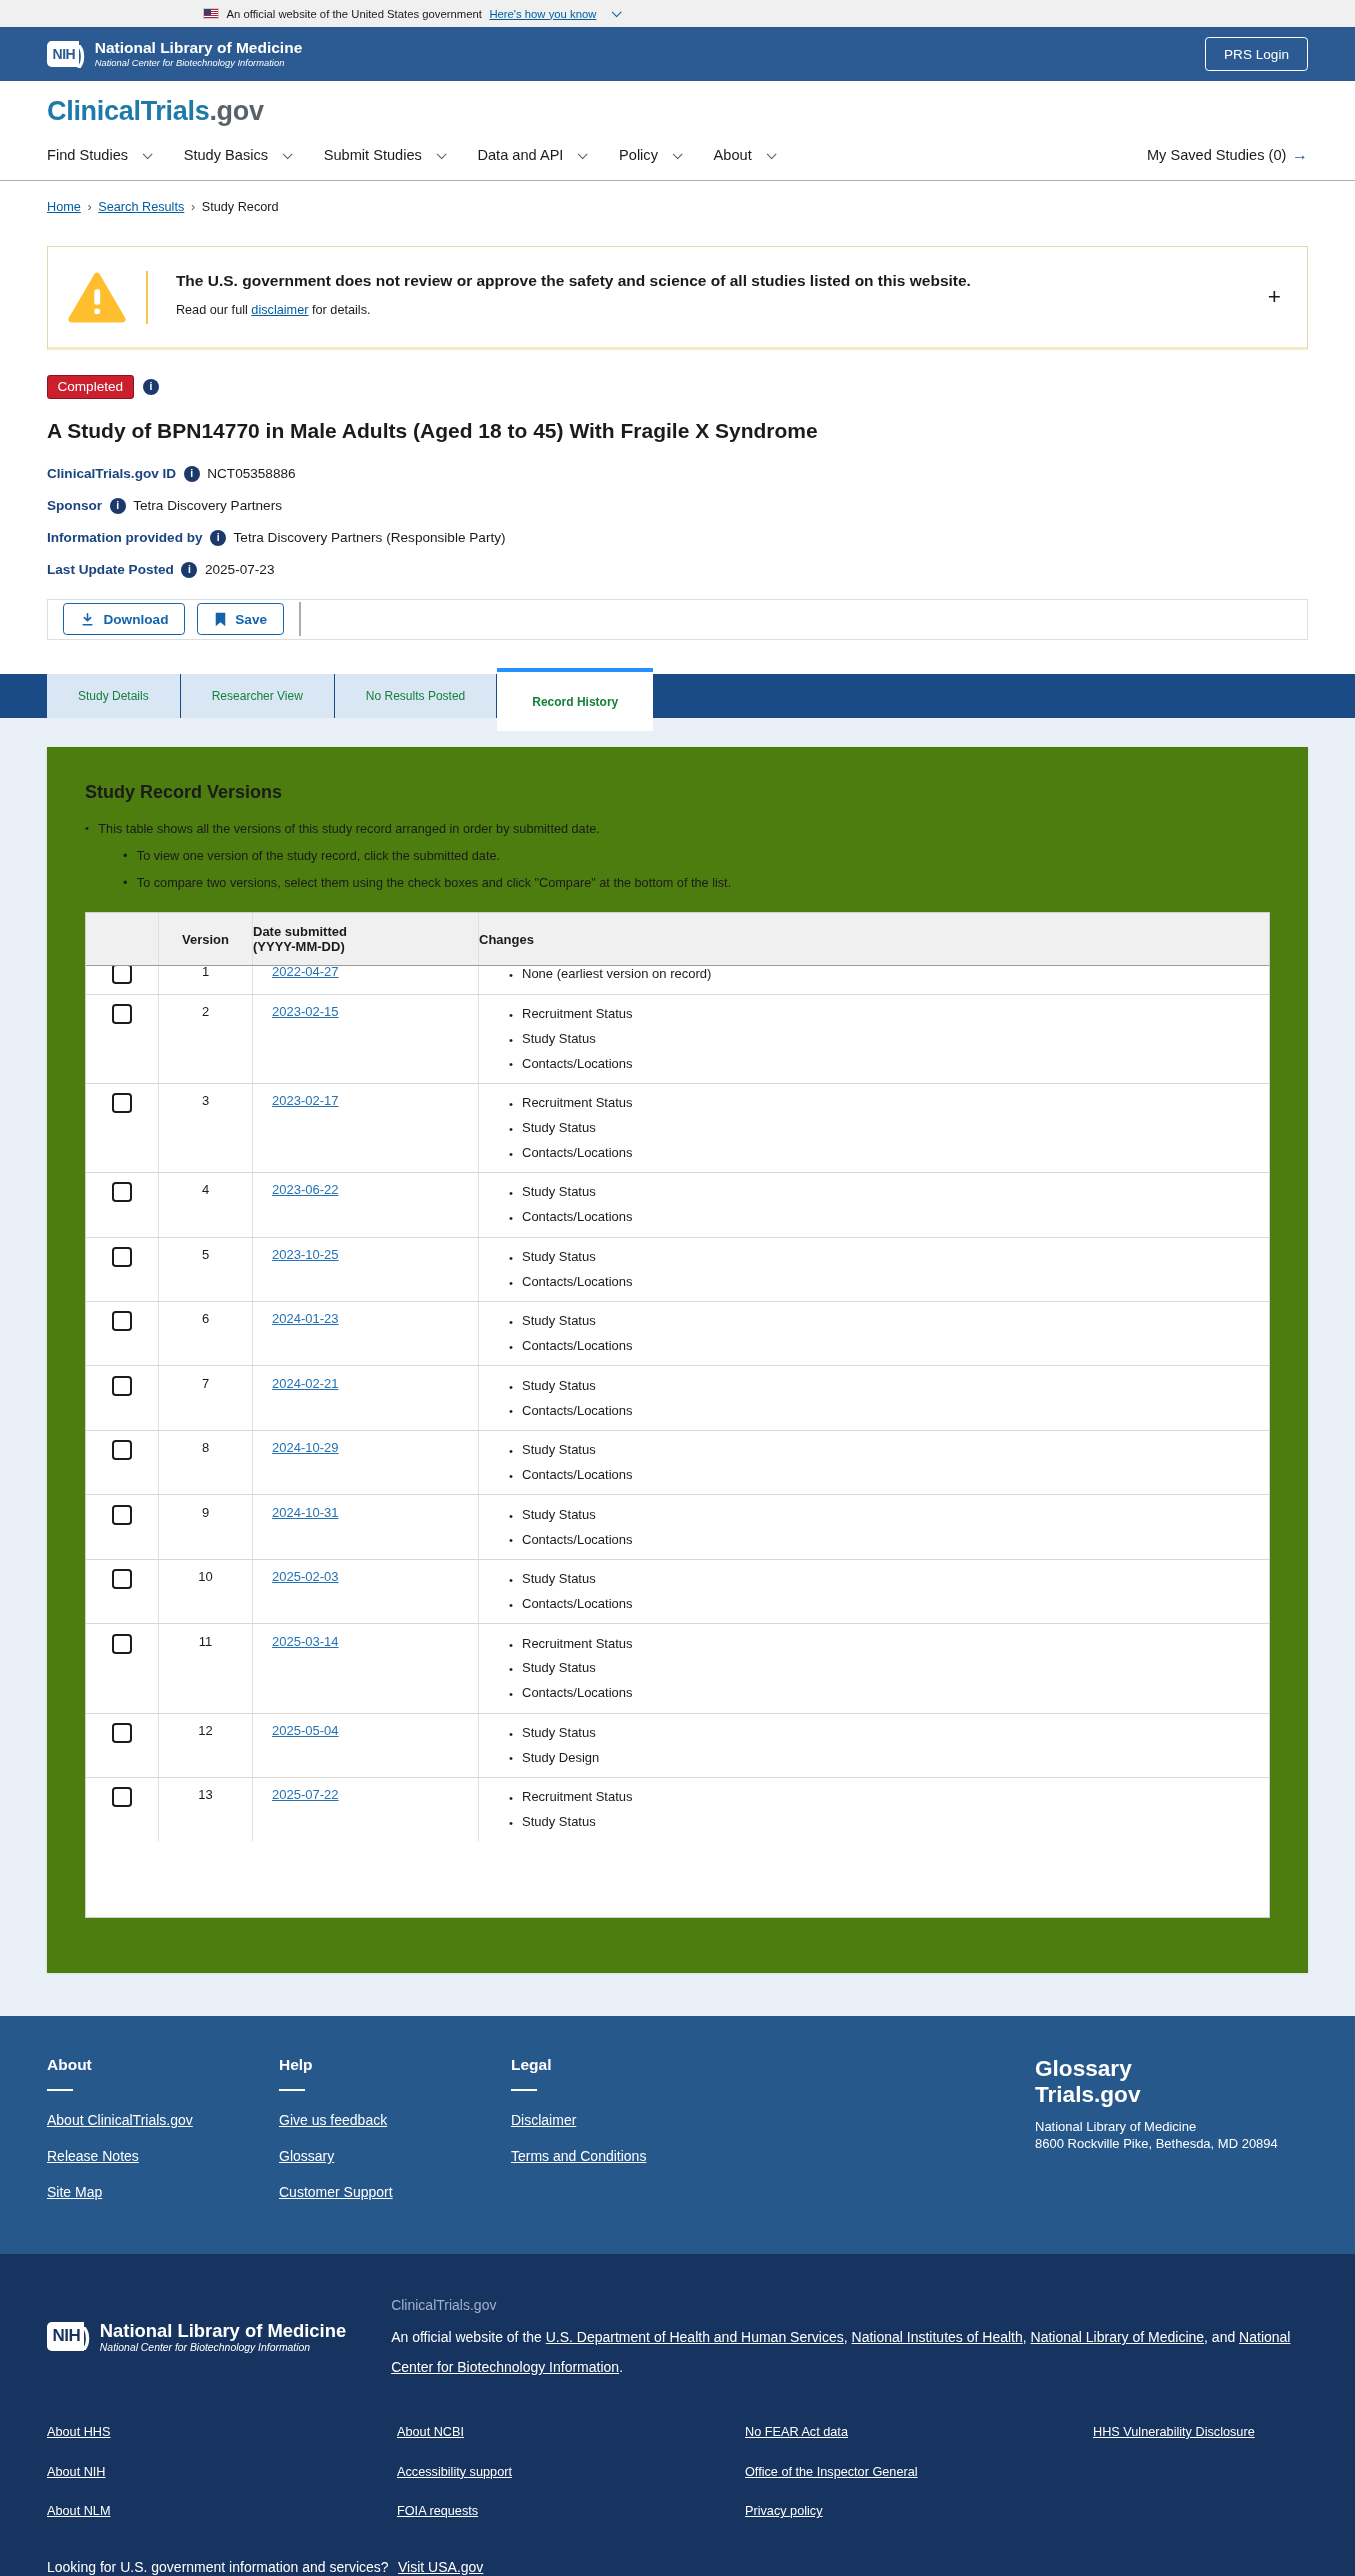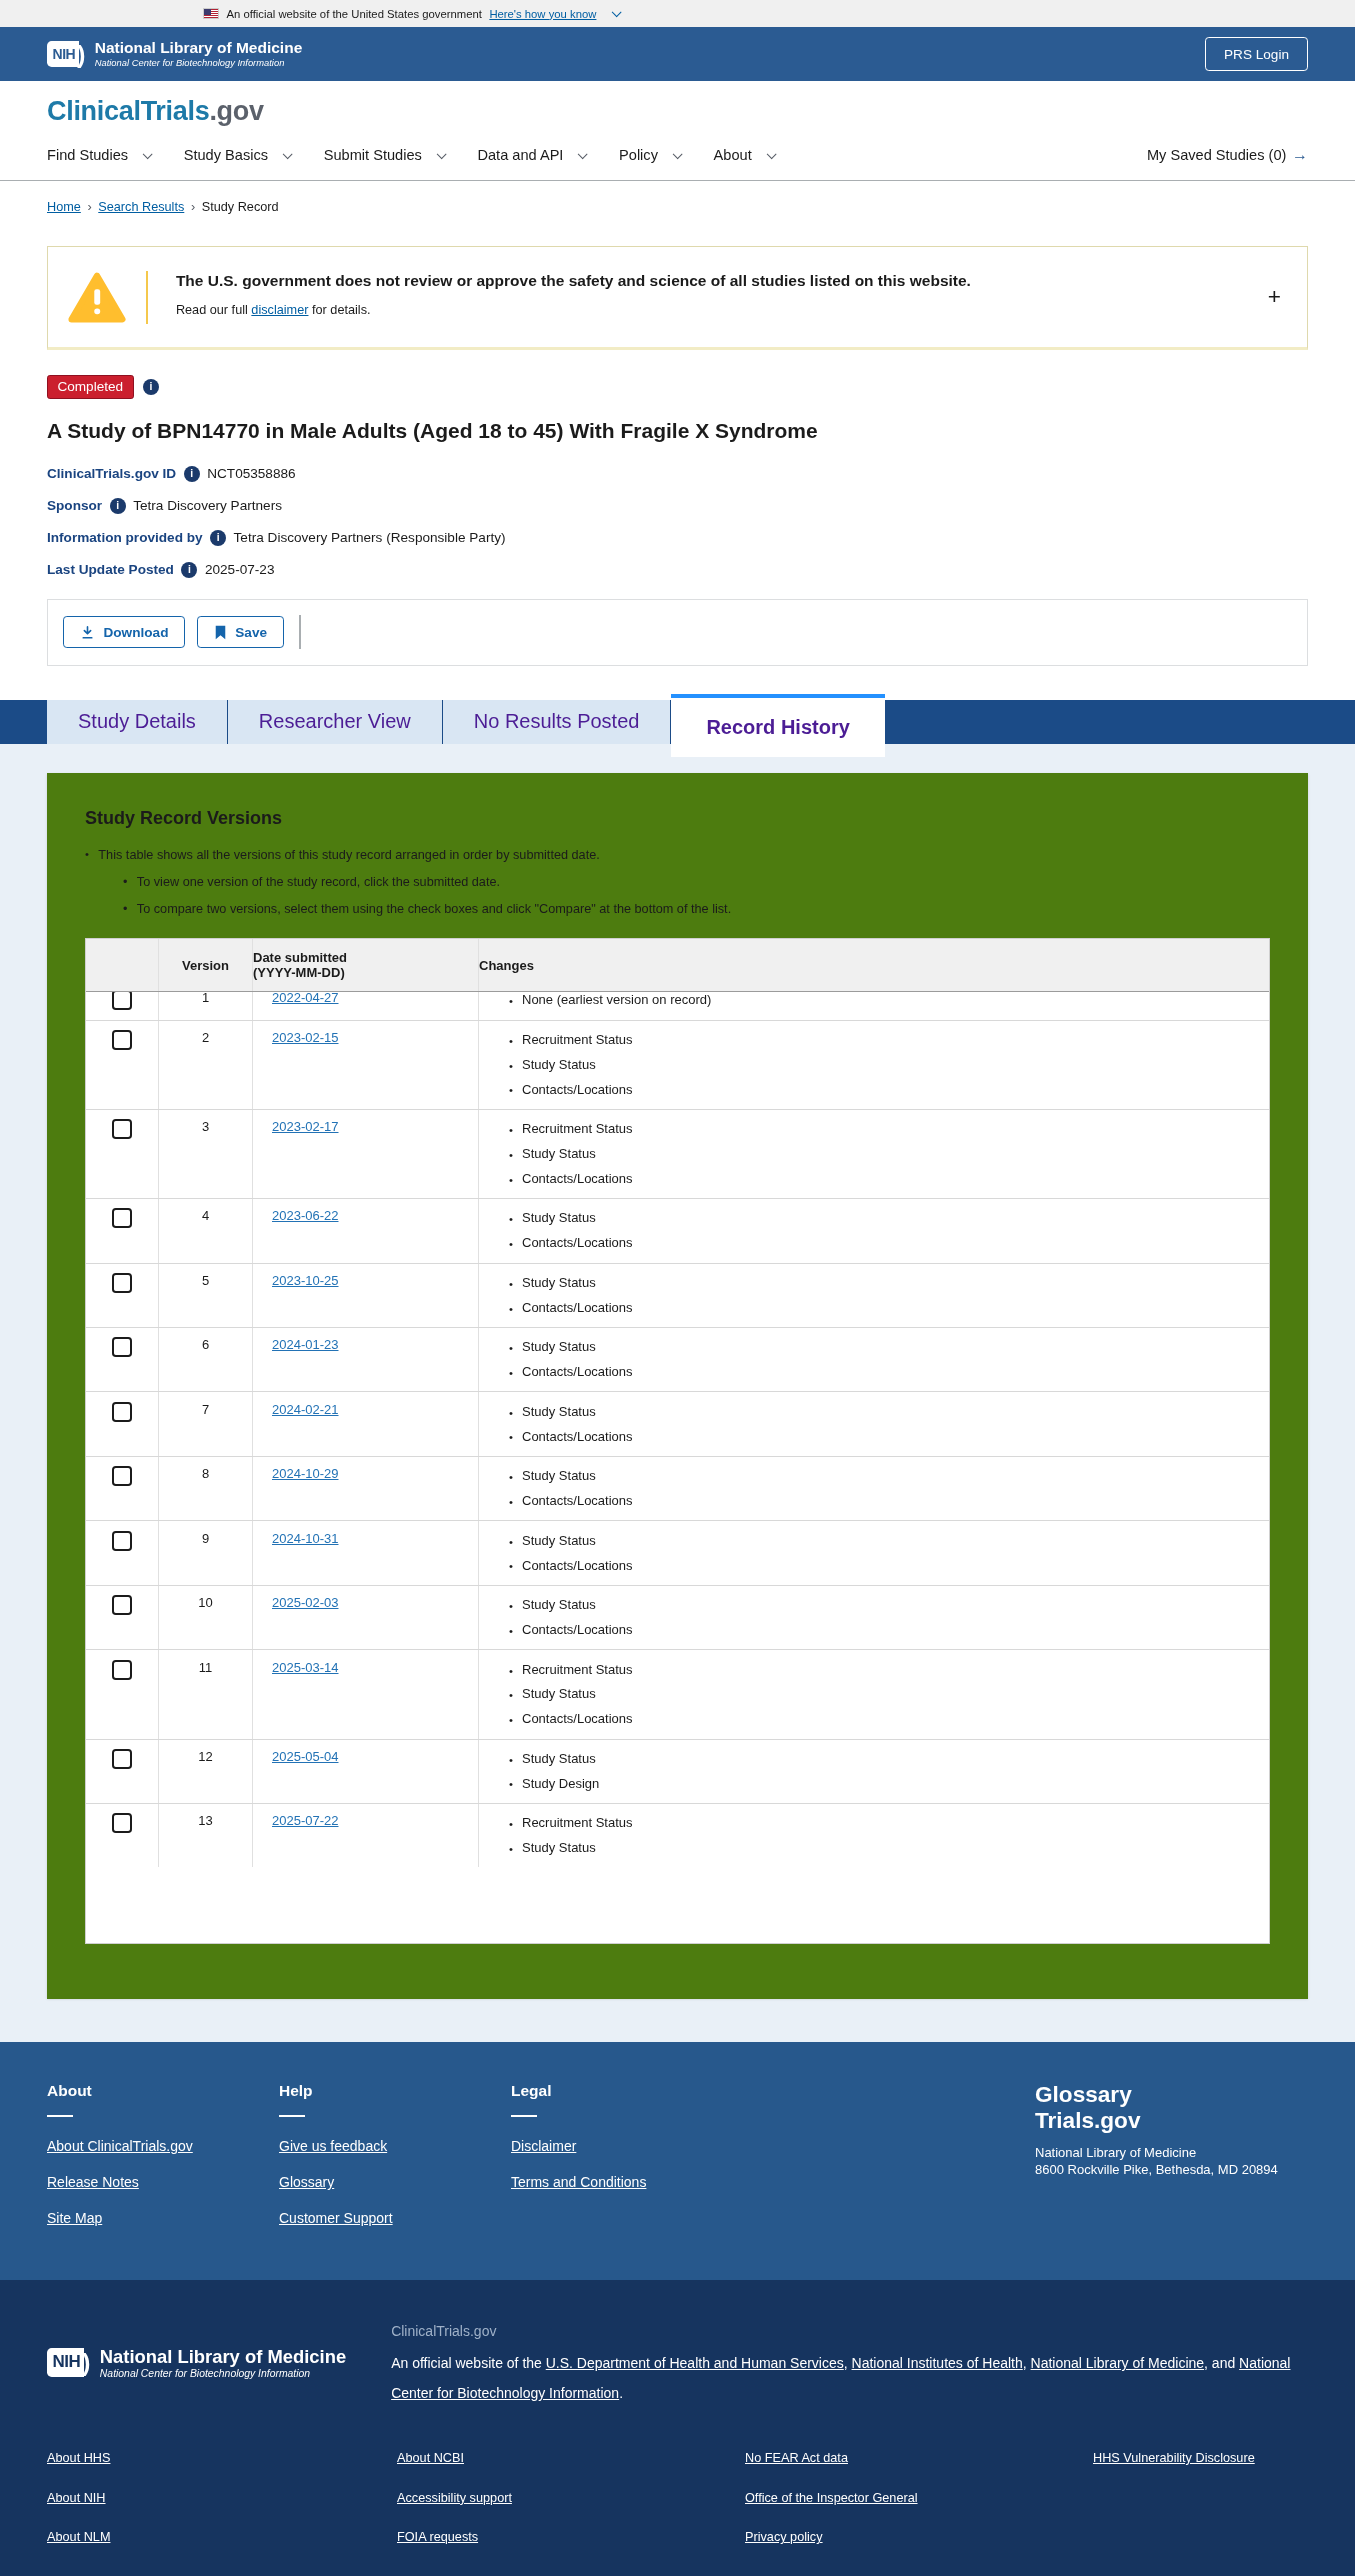--- a/index.html
+++ b/index.html
@@ -55,28 +55,28 @@
   
   .status-row { margin:24.5px 47px 0; display:flex; align-items:center; gap:9.4px; }
   .status-badge { background:#cb1f2e; border:1.9px solid #8f1020; color:#fff; font-size:13.6px; padding:3.8px 9.4px; border-radius:2.8px; }
   .info-icon { width:16px; height:16px; border-radius:50%; background:#1b3a6b; color:#fff; font-size:10.4px; font-weight:bold; display:inline-flex; align-items:center; justify-content:center; flex:none; cursor:pointer; }
   .study-title { margin:20px 47px 0; font-size:21px; font-weight:bold; }
   .fields { margin:22.6px 47px 0; }
   .field-row { display:flex; align-items:center; gap:7.5px; margin-bottom:16px; font-size:13.6px; }
   .field-label { color:#1a4480; font-weight:bold; }
 
   
-  .actions-box { margin:21px 47px 0; border:0.9px solid #dcdee0; padding:8.5px 15px; display:flex; align-items:center; gap:11.3px; height:67px; }
+  .actions-box { margin:21px 47px 0; border:0.9px solid #dcdee0; padding:8.5px 15px; display:flex; align-items:center; gap:11.3px; height:41px; }
   .action-btn { display:inline-flex; align-items:center; gap:8.5px; background:#fff; border:1.9px solid #1464ab; border-radius:3.8px; color:#1464ab; font-weight:bold; font-size:13.6px; padding:7.5px 16px; font-family:inherit; cursor:pointer; }
   .action-btn svg { display:block; }
   .action-divider { width:1.9px; height:34px; background:#a9aeb1; margin-left:3.8px; }
 
   
   .tab-bar { margin-top:34px; background:#1b4b87; height:44px; display:flex; padding-left:47px; position:relative; }
-  .tab { display:flex; align-items:center; padding:0 31px; font-size:20px; background:#d9e6f3; color:#4c1d95; border-right:1.9px solid #1b4b87; cursor:pointer; }
+  .tab { display:flex; align-items:center; padding:0 31px; font-size:12px; background:#d9e6f3; color:#15803d; border-right:1.9px solid #1b4b87; cursor:pointer; }
   .tab.active { background:#fff; font-weight:bold; border-right:none; border-top:4.7px solid #2491ff; margin-top:-5.6px; height:63px; position:relative; z-index:2; padding:0 35px; }
 
   
   .tab-section { background:#e9f0f7; padding:29px 47px 43px; }
   .card { background:#4d7c0f; box-shadow:0 0.9px 2.8px rgba(0,0,0,.12); padding:35px 38px 55px; }
   .card-heading { font-size:18px; font-weight:bold; margin-bottom:19px; }
   .notes { font-size:12.7px; }
   .note { display:flex; gap:9.4px; margin-bottom:13px; }
   .note .b { font-size:11.3px; }
   .subnote { display:flex; gap:9.4px; margin:13px 0 0 38px; }

